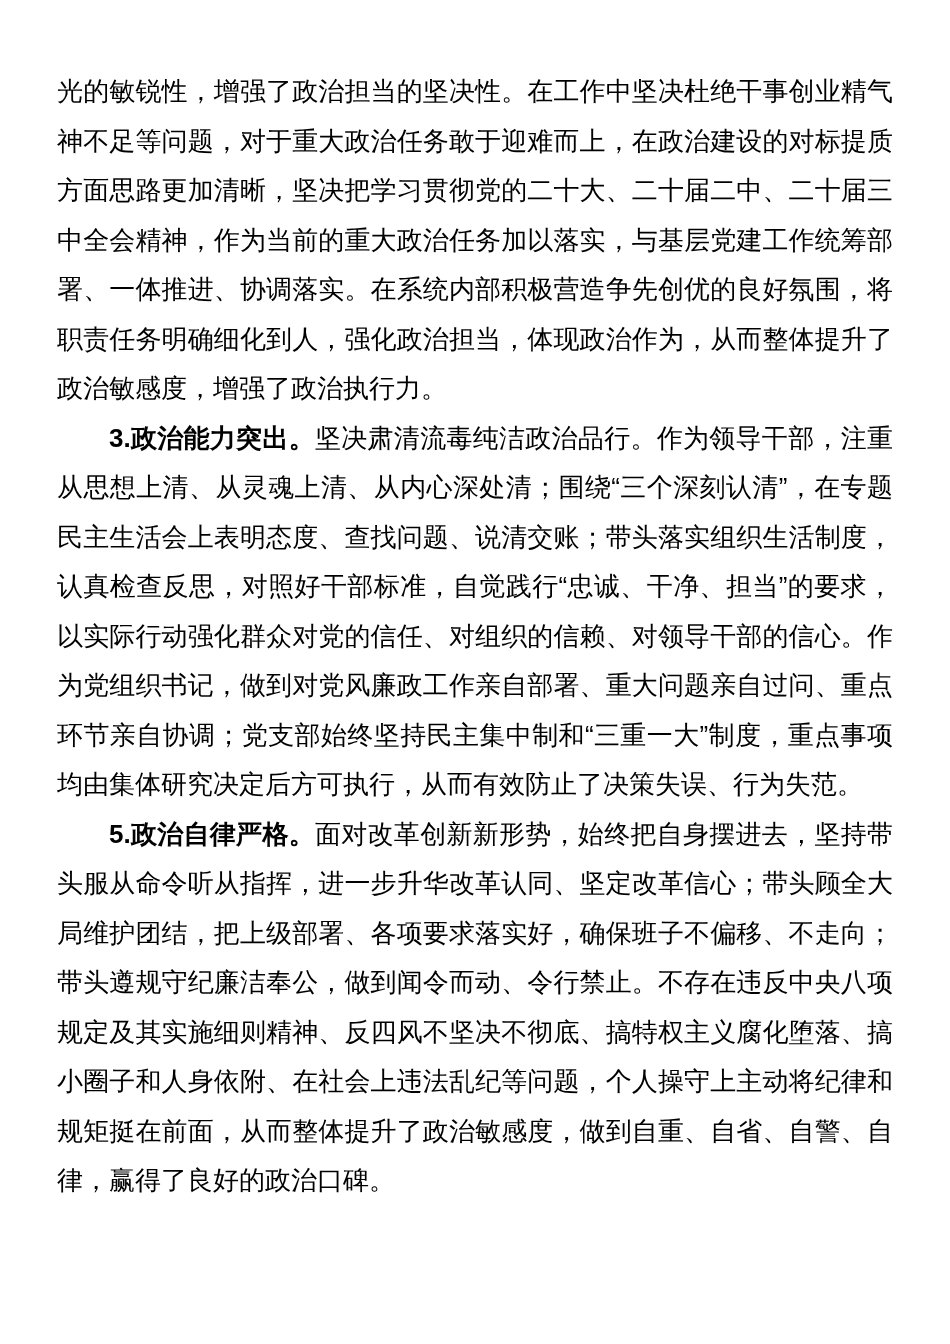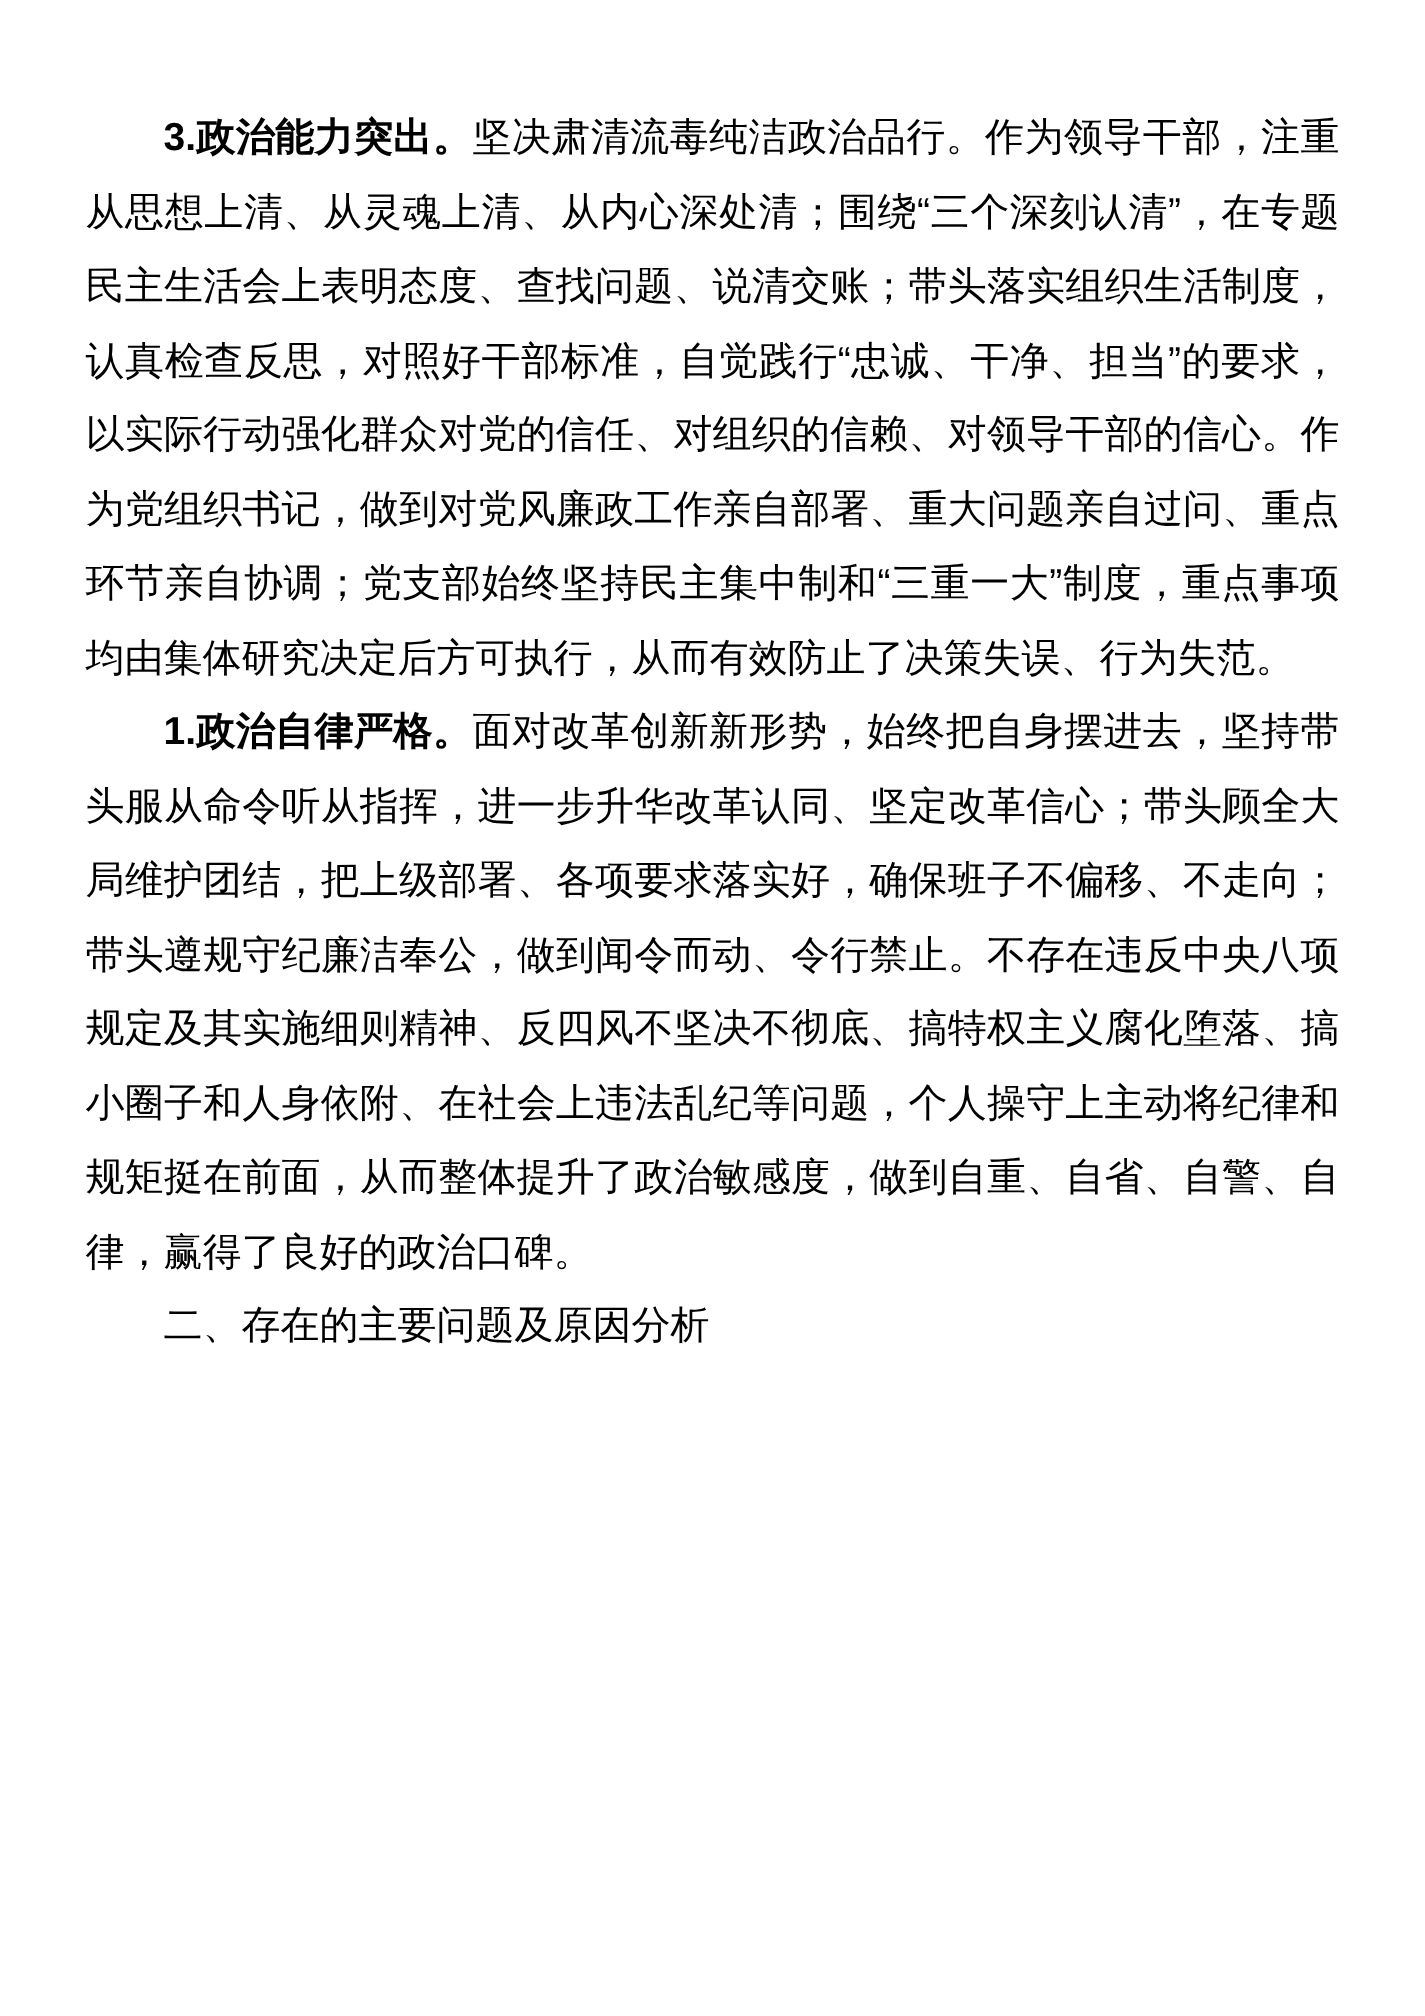--- a/index.html
+++ b/index.html
@@ -40,20 +40,20 @@
   }
   .para.heading {
     font-weight: normal;
   }
 </style>
 </head>
 <body>
 
 <div class="page">
 
+  <p class="para"><span class="body-text">光的敏锐性，增强了政治担当的坚决性。在工作中坚决杜绝干事创业精气神不足等问题，对于重大政治任务敢于迎难而上，在政治建设的对标提质方面思路更加清晰，坚决把学习贯彻党的二十大、二十届二中、二十届三中全会精神，作为当前的重大政治任务加以落实，与基层党建工作统筹部署、一体推进、协调落实。在系统内部积极营造争先创优的良好氛围，将职责任务明确细化到人，强化政治担当，体现政治作为，从而整体提升了政治敏感度，增强了政治执行力。</span></p>
 
   <p class="para indent"><span class="lead">3.政治能力突出。</span><span class="body-text">坚决肃清流毒纯洁政治品行。作为领导干部，注重从思想上清、从灵魂上清、从内心深处清；围绕“三个深刻认清”，在专题民主生活会上表明态度、查找问题、说清交账；带头落实组织生活制度，认真检查反思，对照好干部标准，自觉践行“忠诚、干净、担当”的要求，以实际行动强化群众对党的信任、对组织的信赖、对领导干部的信心。作为党组织书记，做到对党风廉政工作亲自部署、重大问题亲自过问、重点环节亲自协调；党支部始终坚持民主集中制和“三重一大”制度，重点事项均由集体研究决定后方可执行，从而有效防止了决策失误、行为失范。</span></p>
 
-  <p class="para indent"><span class="lead">1.政治自律严格。</span><span class="body-text">面对改革创新新形势，始终把自身摆进去，坚持带头服从命令听从指挥，进一步升华改革认同、坚定改革信心；带头顾全大局维护团结，把上级部署、各项要求落实好，确保班子不偏移、不走向；带头遵规守纪廉洁奉公，做到闻令而动、令行禁止。不存在违反中央八项规定及其实施细则精神、反四风不坚决不彻底、搞特权主义腐化堕落、搞小圈子和人身依附、在社会上违法乱纪等问题，个人操守上主动将纪律和规矩挺在前面，从而整体提升了政治敏感度，做到自重、自省、自警、自律，赢得了良好的政治口碑。</span></p>
+  <p class="para indent"><span class="lead">5.政治自律严格。</span><span class="body-text">面对改革创新新形势，始终把自身摆进去，坚持带头服从命令听从指挥，进一步升华改革认同、坚定改革信心；带头顾全大局维护团结，把上级部署、各项要求落实好，确保班子不偏移、不走向；带头遵规守纪廉洁奉公，做到闻令而动、令行禁止。不存在违反中央八项规定及其实施细则精神、反四风不坚决不彻底、搞特权主义腐化堕落、搞小圈子和人身依附、在社会上违法乱纪等问题，个人操守上主动将纪律和规矩挺在前面，从而整体提升了政治敏感度，做到自重、自省、自警、自律，赢得了良好的政治口碑。</span></p>
 
-  <p class="para indent heading"><span class="body-text">二、存在的主要问题及原因分析</span></p>
 
 </div>
 
 </body></html>

